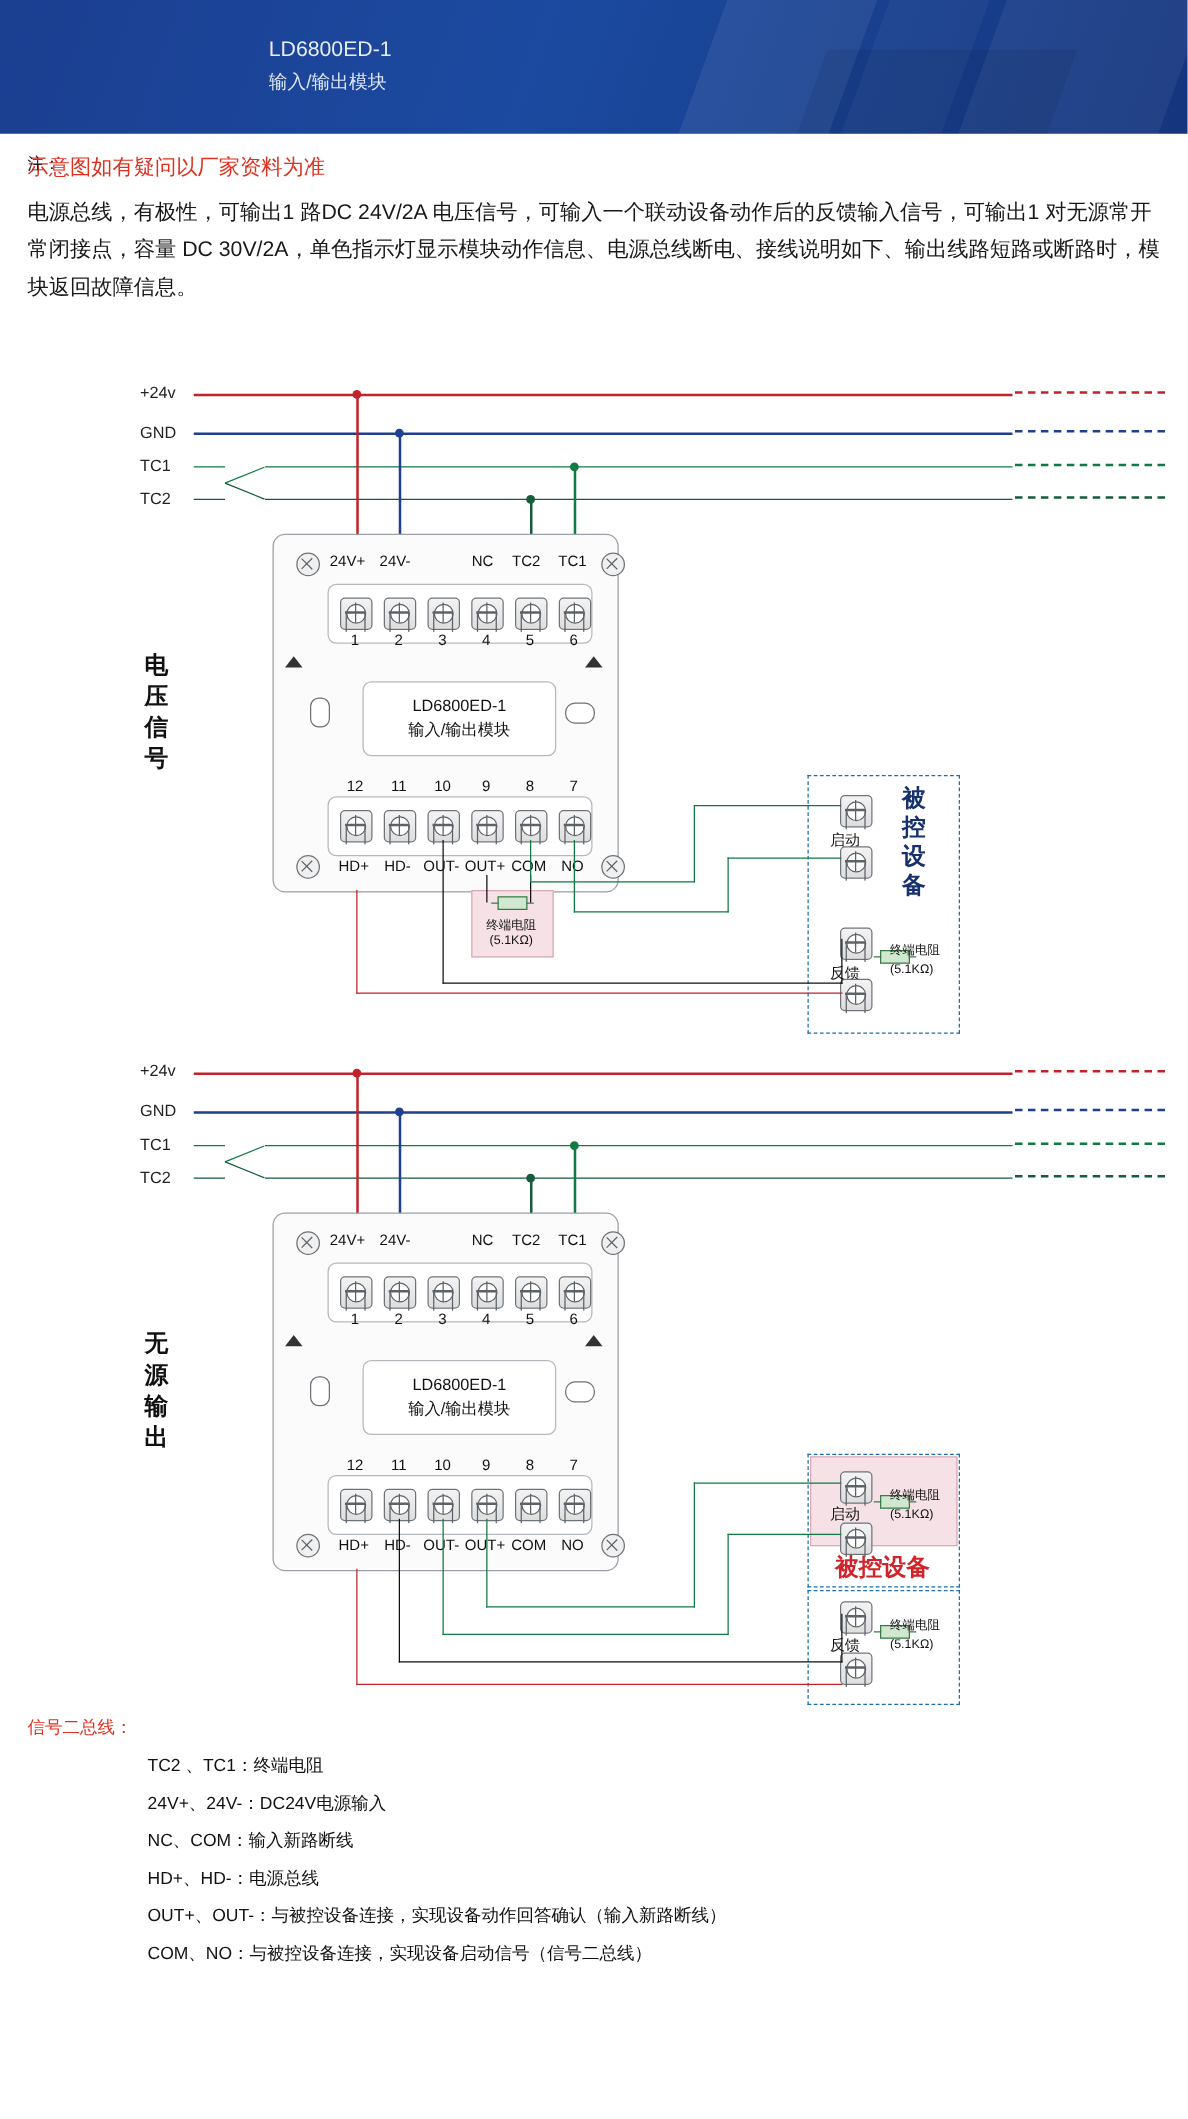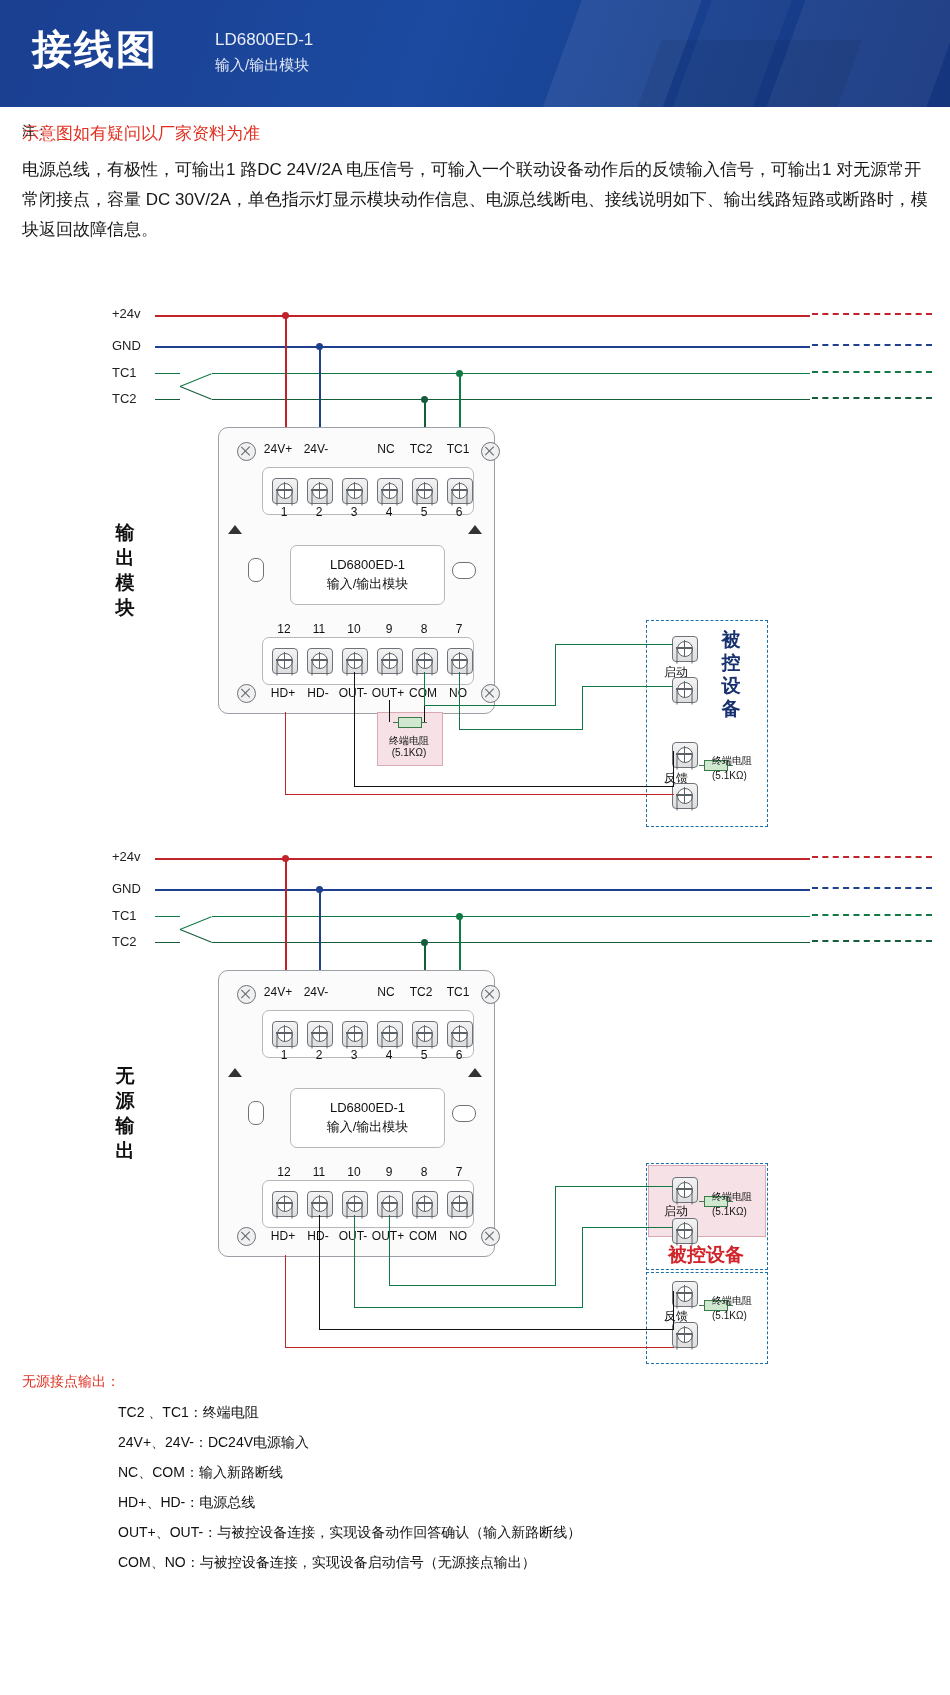--- a/index.html
+++ b/index.html
@@ -110,21 +110,20 @@
   .foot-item{position:absolute;font-size:14px;color:#111;}
 </style>
 </head>
 <body>
 
 <div class="header">
   <div class="facet f1"></div>
   <div class="facet f2"></div>
   <div class="facet f3"></div>
   <div class="facet f4"></div>
-  <div class="header-title">接线图</div>
   <div class="header-sub1">LD6800ED-1</div>
   <div class="header-sub2">输入/输出模块</div>
 </div>
 
 <div class="note-line">
   <span class="lbl">注：</span>
   <span>示意图如有疑问以厂家资料为准</span>
 </div>
 <div class="desc">电源总线，有极性，可输出1 路DC 24V/2A 电压信号，可输入一个联动设备动作后的反馈输入信号，可输出1 对无源常开常闭接点，容量 DC 30V/2A，单色指示灯显示模块动作信息、电源总线断电、接线说明如下、输出线路短路或断路时，模块返回故障信息。</div>
 
@@ -152,21 +151,21 @@
 
   <div class="w wred" style="left:285px;top:315px;width:1.8px;height:135px;"></div>
   <div class="w wblue" style="left:319px;top:346px;width:1.8px;height:104px;"></div>
   <div class="w wgreen" style="left:459px;top:373px;width:1.6px;height:77px;"></div>
   <div class="w wdark" style="left:424px;top:399px;width:1.6px;height:51px;"></div>
   <div class="dot dotred" style="left:282px;top:312px;"></div>
   <div class="dot dotblue" style="left:316px;top:343px;"></div>
   <div class="dot dotgreen" style="left:456px;top:370px;"></div>
   <div class="dot dotdark" style="left:421px;top:396px;"></div>
 
-  <div class="side-label" style="left:112px;top:520px;">输出模块</div>
+  <div class="side-label" style="left:112px;top:520px;">电压信号</div>
 
   <div class="module" style="left:218px;top:427px;width:275px;height:285px;"></div>
   <div class="screw" style="left:237px;top:442px;"></div>
   <div class="screw" style="left:481px;top:442px;"></div>
   <div class="screw" style="left:237px;top:684px;"></div>
   <div class="screw" style="left:481px;top:684px;"></div>
 
   <div class="modrow" style="left:262px;top:467px;width:210px;height:46px;"></div>
   <div class="modrow" style="left:262px;top:637px;width:210px;height:46px;"></div>
   <div class="modcore" style="left:290px;top:545px;width:155px;height:60px;">
@@ -426,19 +425,19 @@
   <div class="w wgreen" style="left:582px;top:1227px;width:91px;height:1.4px;"></div>
 
   <div class="w wblack" style="left:319px;top:1215px;width:1.4px;height:115px;"></div>
   <div class="w wblack" style="left:319px;top:1329px;width:355px;height:1.4px;"></div>
   <div class="w wblack" style="left:673px;top:1291px;width:1.4px;height:39px;"></div>
   <div class="w wred" style="left:285px;top:1255px;width:1.4px;height:93px;"></div>
   <div class="w wred" style="left:285px;top:1347px;width:389px;height:1.4px;"></div>
 
 </div>
 
-<div class="foot-title" style="top:1373px;">无源接点输出：</div>
+<div class="foot-title" style="top:1373px;">信号二总线：</div>
 <div class="foot-item" style="left:118px;top:1404px;">TC2 、TC1：终端电阻</div>
 <div class="foot-item" style="left:118px;top:1434px;">24V+、24V-：DC24V电源输入</div>
 <div class="foot-item" style="left:118px;top:1464px;">NC、COM：输入新路断线</div>
 <div class="foot-item" style="left:118px;top:1494px;">HD+、HD-：电源总线</div>
 <div class="foot-item" style="left:118px;top:1524px;">OUT+、OUT-：与被控设备连接，实现设备动作回答确认（输入新路断线）</div>
-<div class="foot-item" style="left:118px;top:1554px;">COM、NO：与被控设备连接，实现设备启动信号（无源接点输出）</div>
+<div class="foot-item" style="left:118px;top:1554px;">COM、NO：与被控设备连接，实现设备启动信号（信号二总线）</div>
 
 </body></html>

